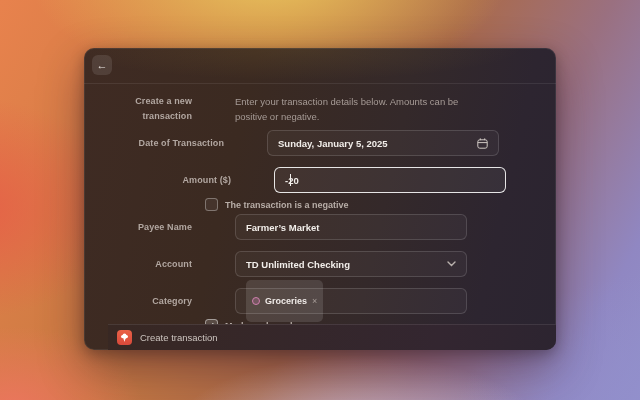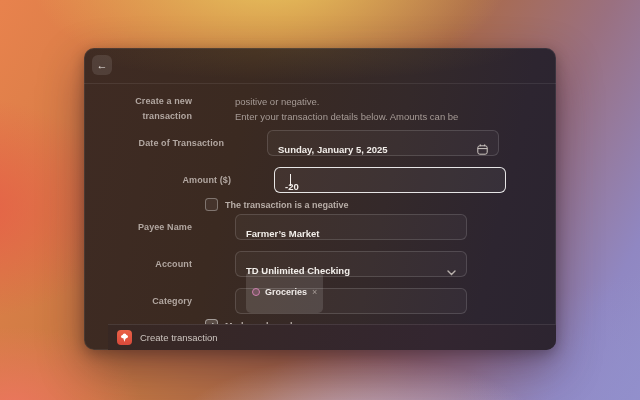--- a/index.html
+++ b/index.html
@@ -39,21 +39,21 @@
   .frow{position:absolute;left:2px;width:100%;display:flex;align-items:center;gap:28px;}
   .flabel{width:106px;text-align:right;margin-right:15px;flex:none;
     font-size:9px;font-weight:700;color:#b2a7a1;letter-spacing:0.1px;}
   .r-intro{top:46px;align-items:flex-start;}
   .r-intro .flabel{line-height:15px;}
   .desc{width:240px;font-size:9.5px;line-height:15px;color:#a69b96;}
   .r-date{top:82px;padding-left:32px;} .r-amount{top:119px;padding-left:39px;} .r-payee{top:166px;}
   .r-account{top:203px;} .r-category{top:240px;}
   .field{
     position:relative;width:210px;height:24px;flex:none;
-    display:flex;align-items:flex-end;padding:0 10px;
+    display:flex;align-items:center;padding:0 10px;
     border:1px solid rgba(255,255,255,0.14);border-radius:6px;
     background:rgba(255,255,255,0.035);
   }
   .fval{font-size:9.5px;font-weight:700;color:#f2eeea;white-space:nowrap;}
   .field.focused{border-color:rgba(255,255,255,0.88);background:rgba(255,255,255,0.05);}
   .caret{position:absolute;left:15px;top:6px;width:1px;height:12px;background:#f5f2ef;}
   .ficon{margin-left:auto;display:flex;align-items:center;}
   
   .crow{position:absolute;left:121px;display:flex;align-items:center;}
   .r-transfer{top:150px;} .r-cleared{top:271px;}
@@ -107,22 +107,22 @@
 
     <div class="header">
       <button class="back-btn">
         <span>←</span>
       </button>
     </div>
 
     <div class="frow r-intro">
       <div class="flabel">Create a new transaction</div>
       <div class="desc">
+        <div>Enter your transaction details below. Amounts can be</div>
         <div>positive or negative.</div>
-        <div>Enter your transaction details below. Amounts can be</div>
       </div>
     </div>
 
     <div class="frow r-date">
       <div class="flabel">Date of Transaction</div>
       <div class="field">
         <span class="fval">Sunday, January 5, 2025</span>
         <span class="ficon">
           <svg width="11" height="11" viewBox="0 0 11 11" fill="none" stroke="#cfc8c3" stroke-width="1">
             <rect x="0.8" y="1.8" width="9.4" height="8.4" rx="2"></rect>

